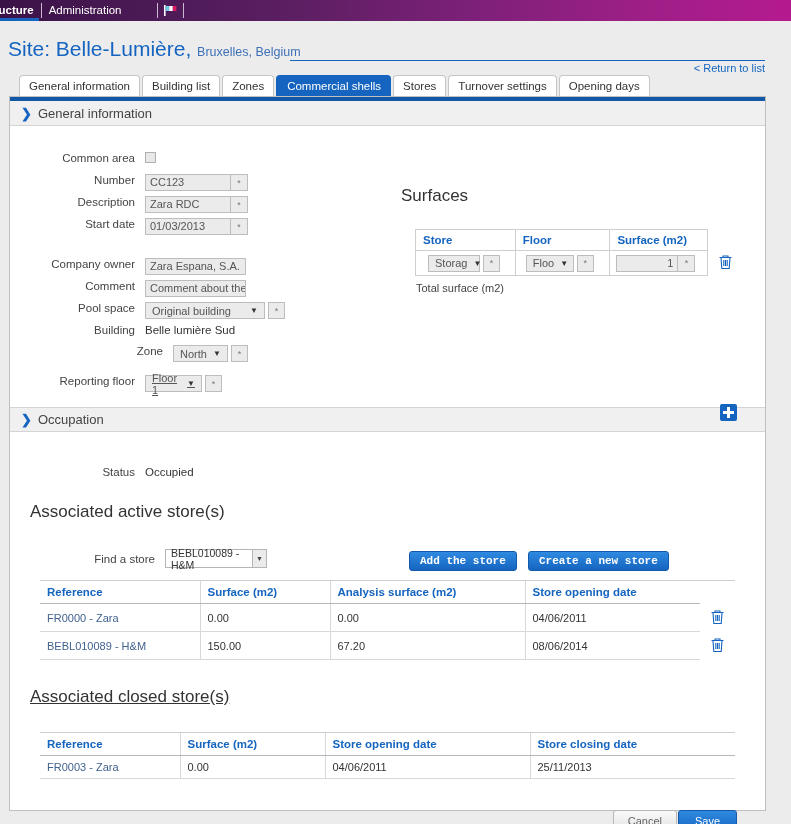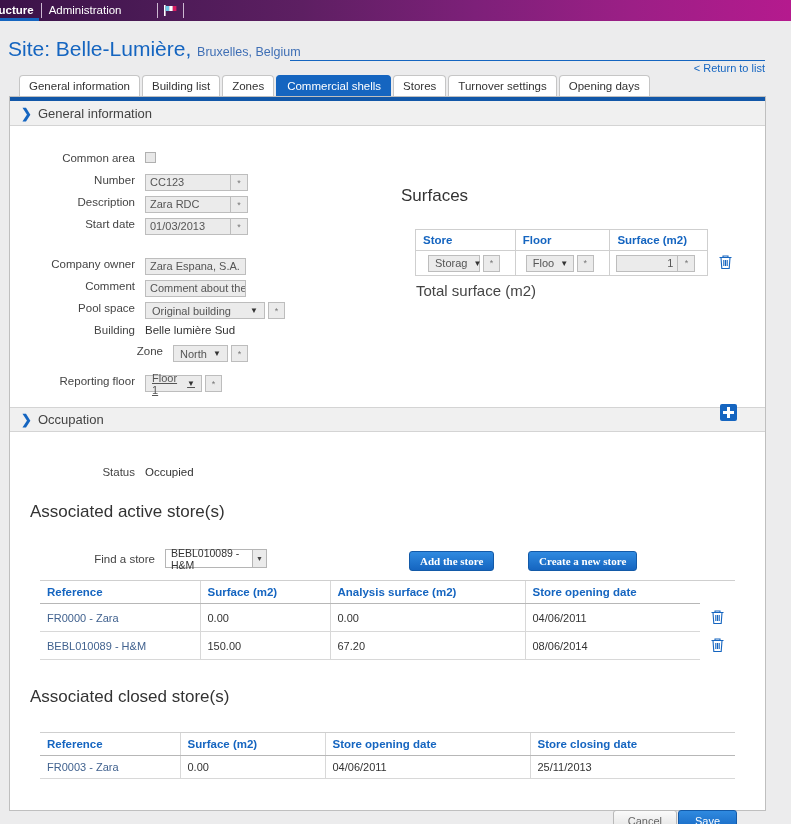--- a/index.html
+++ b/index.html
@@ -146,21 +146,21 @@
     text-align: left; font-size: 11.5px; color: #1565c0;
     border: 1px solid #cfcfcf; padding: 4px 7px; background: #fff;
     font-weight: bold;
   }
   .surf-table td {
     border: 1px solid #cfcfcf; padding: 3px 6px; background: #fff;
   }
   .surf-table td.nobdr { border: none; background: transparent; }
   .total-surface {
     position: absolute; left: 406px; top: 156px;
-    font-size: 15px; color: #444;
+    font-size: 11px; color: #444;
   }
   .add-btn {
     position: absolute; left: 710px; top: 278px;
     width: 17px; height: 17px; background: #1565c0;
     border-radius: 2px; cursor: pointer;
     display: flex; align-items: center; justify-content: center;
   }
   .add-btn:before {
     content: ""; position: absolute; width: 11px; height: 3px; background: #fff;
   }
@@ -191,21 +191,21 @@
   .find-caret {
     width: 14px; height: 19px; background: #ebebeb; border: 1px solid #b5b5b5;
     border-left: none; display: flex; align-items: center; justify-content: center;
     font-size: 7px; color: #444; cursor: pointer;
   }
   .btn-blue {
     background: linear-gradient(to bottom, #2f8ae0 0%, #1565c0 100%);
     border: 1px solid #135aa8; border-radius: 3px;
     color: #fff; font-size: 11px; font-weight: bold;
     padding: 3px 10px; cursor: pointer; white-space: nowrap;
-    font-family: Liberation Serif, serif;
+    font-family: Liberation Mono, monospace;
   }
   .btn-grey {
     background: linear-gradient(to bottom, #fafafa 0%, #e2e2e2 100%);
     border: 1px solid #b9b9b9; border-radius: 3px;
     color: #666; font-size: 11px;
     padding: 4px 14px; cursor: pointer;
     font-family: "Liberation Sans", sans-serif;
   }
   .btn-save {
     background: linear-gradient(to bottom, #2f8ae0 0%, #1565c0 100%);
@@ -486,21 +486,21 @@
             <span class="trash">
               <svg width="15" height="16" viewBox="0 0 15 16">
                 <path d="M1.5 3.5h12M5 3.5V2h5v1.5M3 3.5l.8 11h7.4l.8-11M5.8 6v6M7.5 6v6M9.2 6v6" stroke="#1565c0" stroke-width="1.1" fill="none"></path>
               </svg>
             </span>
           </td>
         </tr>
       </tbody>
     </table>
 
-    <div class="h2" style="top:255px;">Associated closed store(s)</div>
+    <div class="h2" style="top:255px;text-decoration:underline;">Associated closed store(s)</div>
 
     <table class="dtable" style="position:absolute;left:30px;top:300px;width:695px;">
       <thead>
         <tr>
           <th style="width:140px;">Reference</th>
           <th style="width:145px;" class="vsep">Surface (m2)</th>
           <th style="width:205px;" class="vsep">Store opening date</th>
           <th class="vsep">Store closing date</th>
         </tr>
       </thead>

